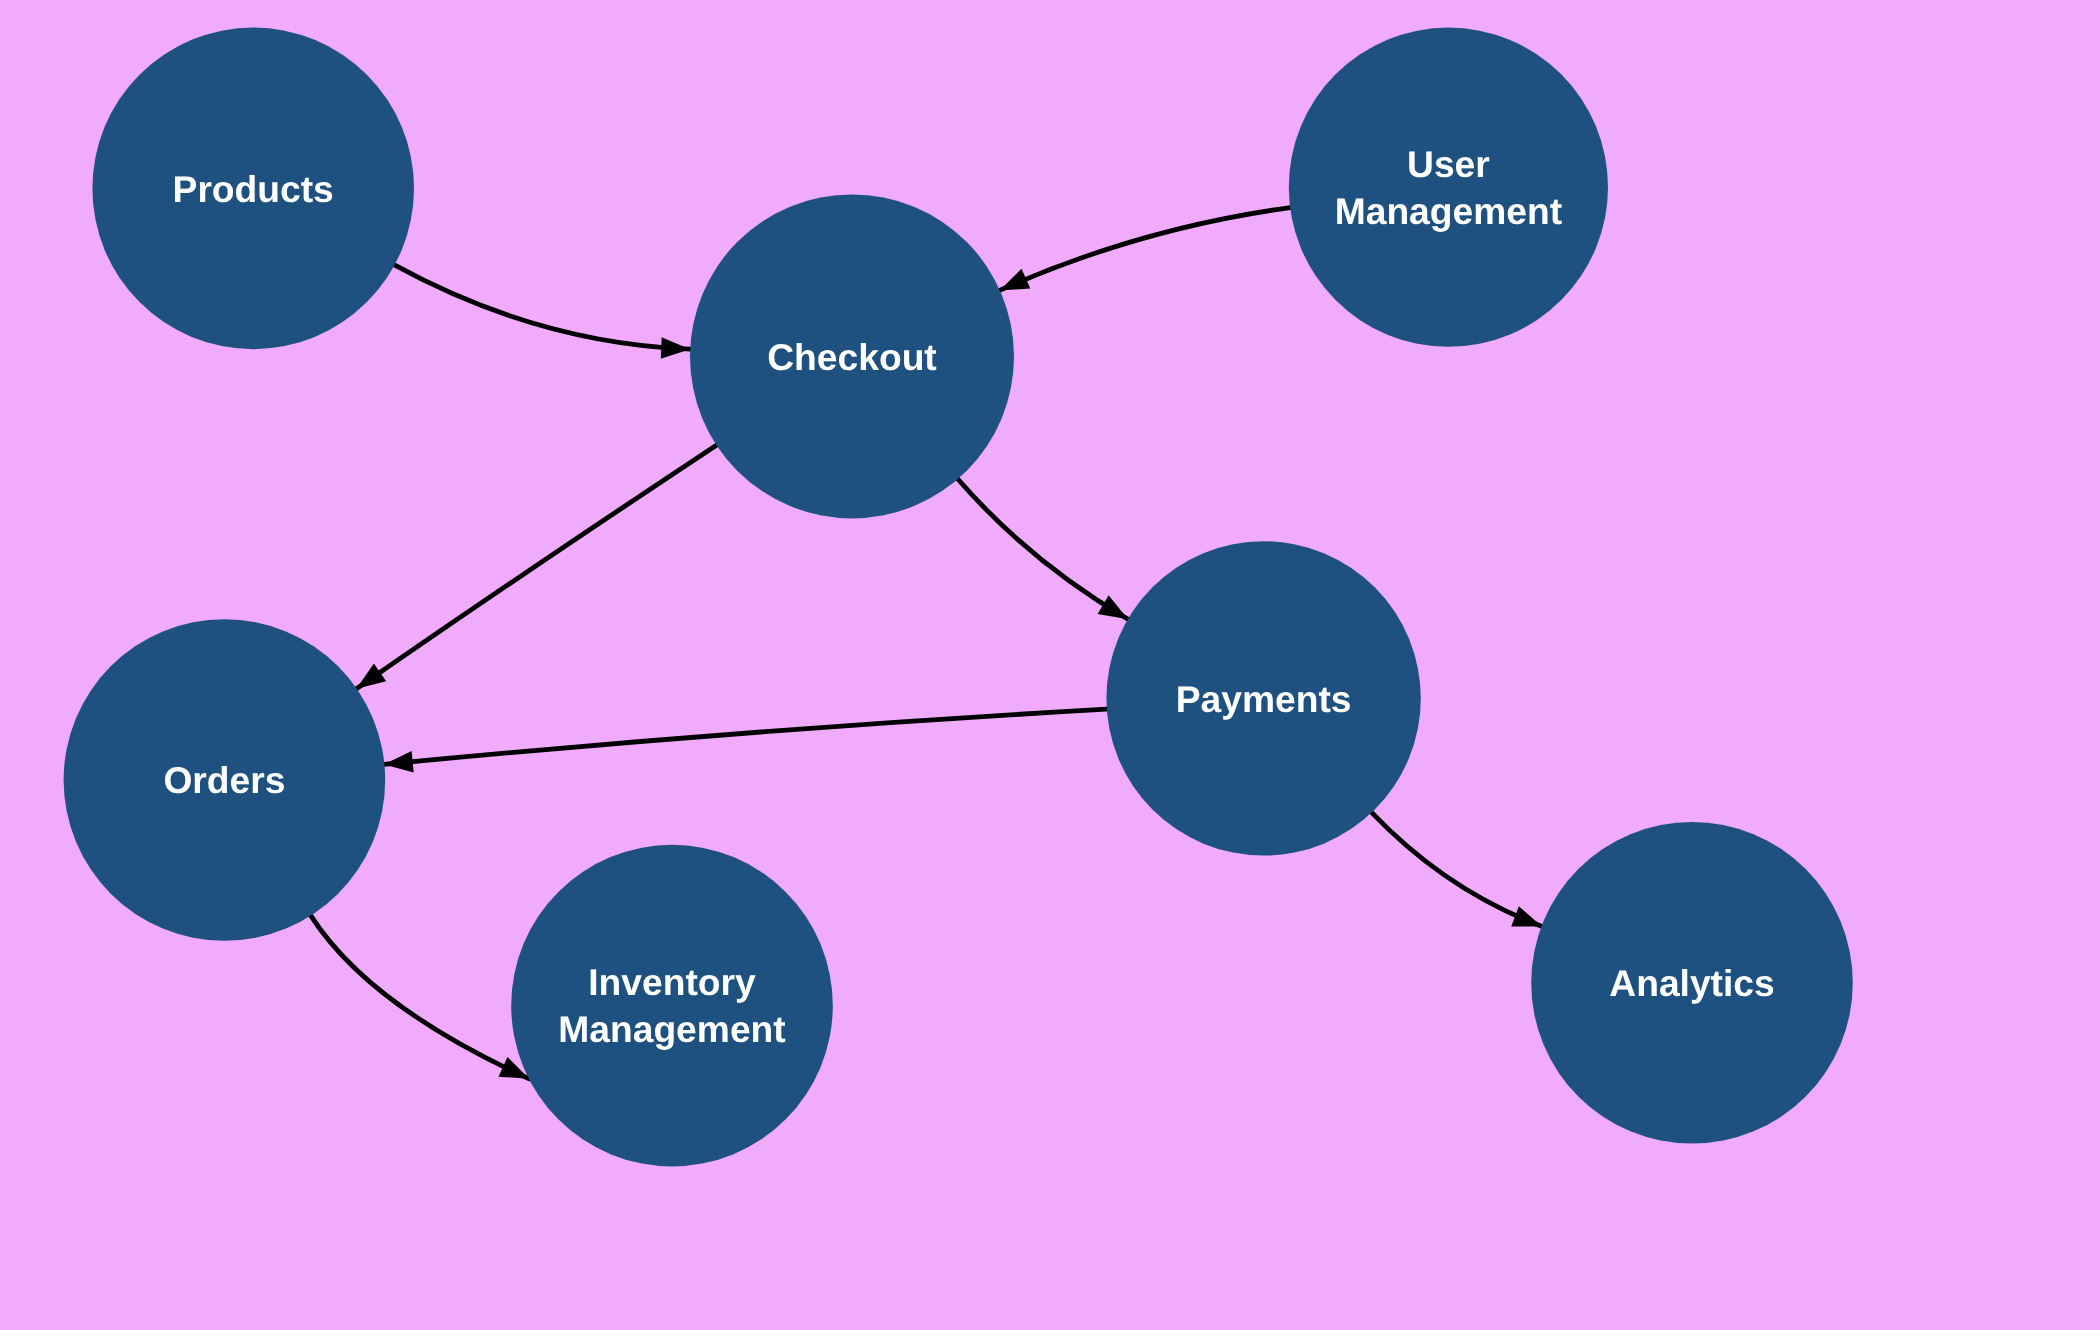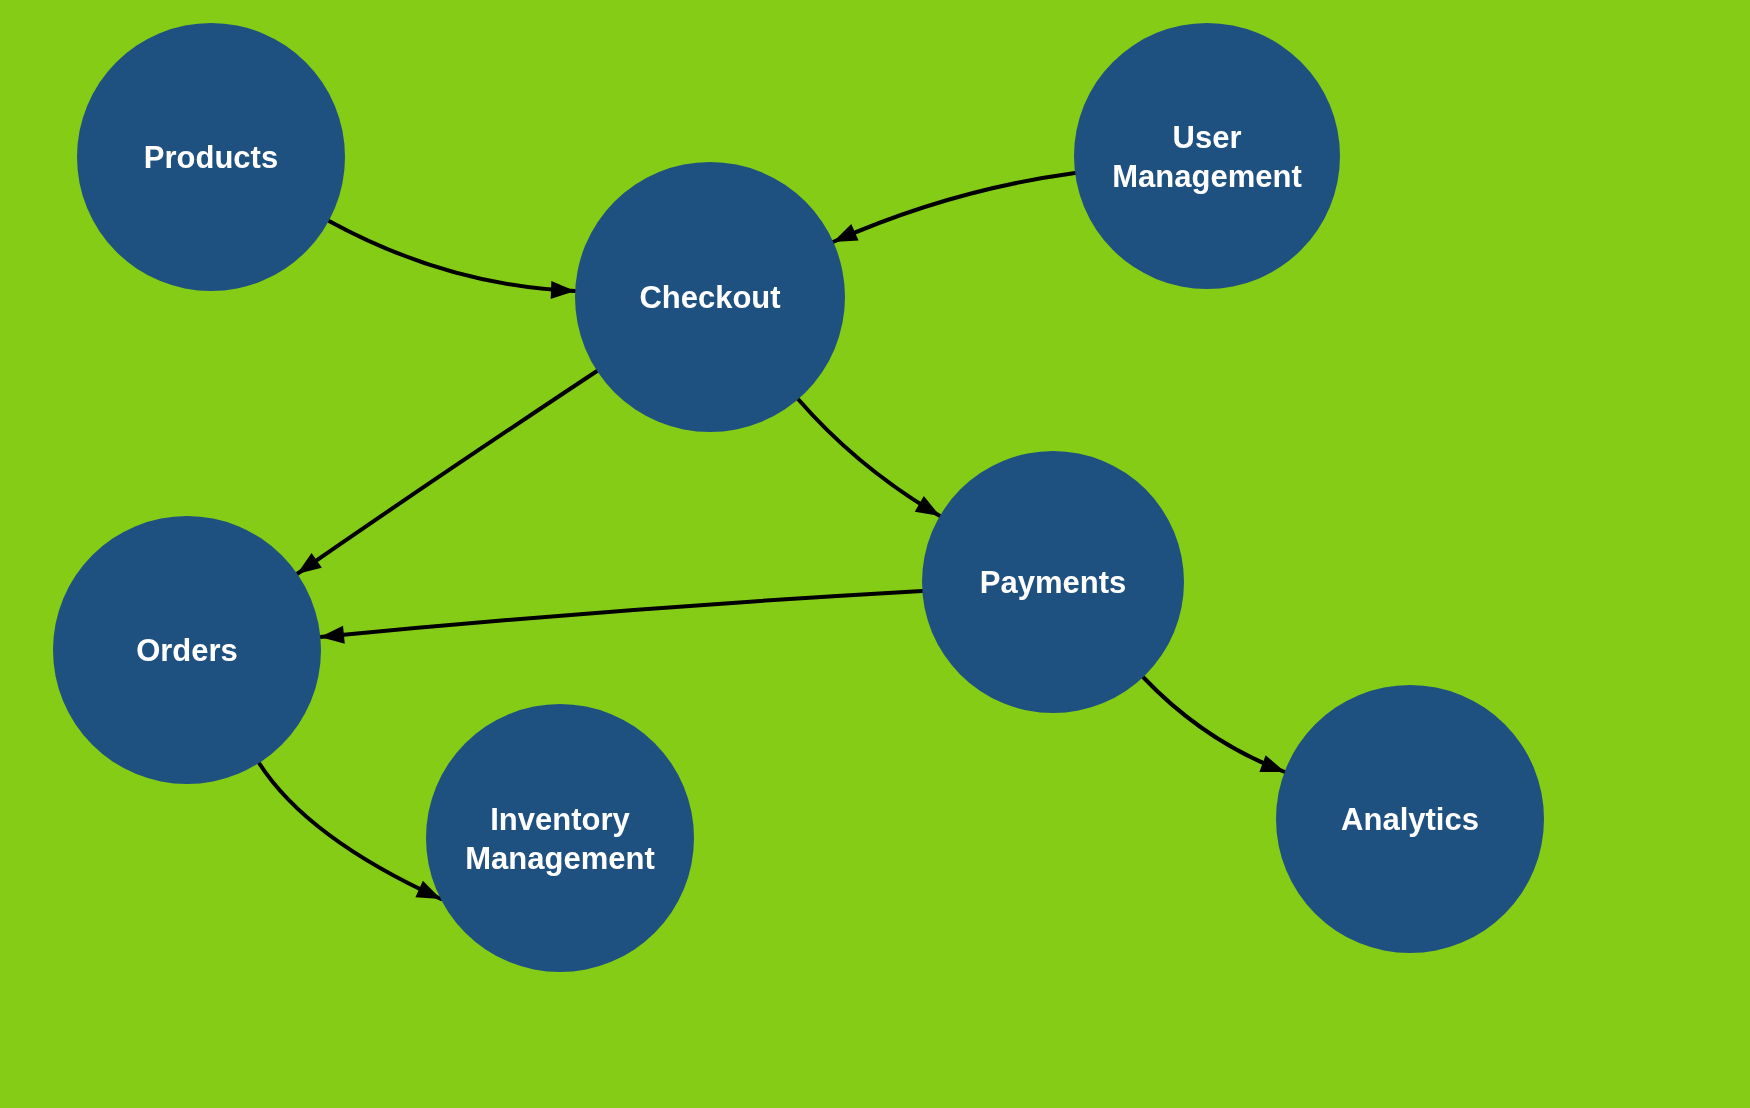--- a/index.html
+++ b/index.html
@@ -4,21 +4,21 @@
 <style>
   html, body {
     margin: 0;
     padding: 0;
     background: #ffffff;
     font-family: "Liberation Sans", sans-serif;
   }
   .canvas-wrap {
     width: 1750px;
     height: 1108px;
-    background: #84cc16;
+    background: #f0abfc;
     overflow: hidden;
     position: relative;
   }
   svg { display: block; }
   .edge-path {
     fill: none;
     stroke-width: 4px;
     stroke-linecap: round;
   }
   .node circle { cursor: pointer; }

